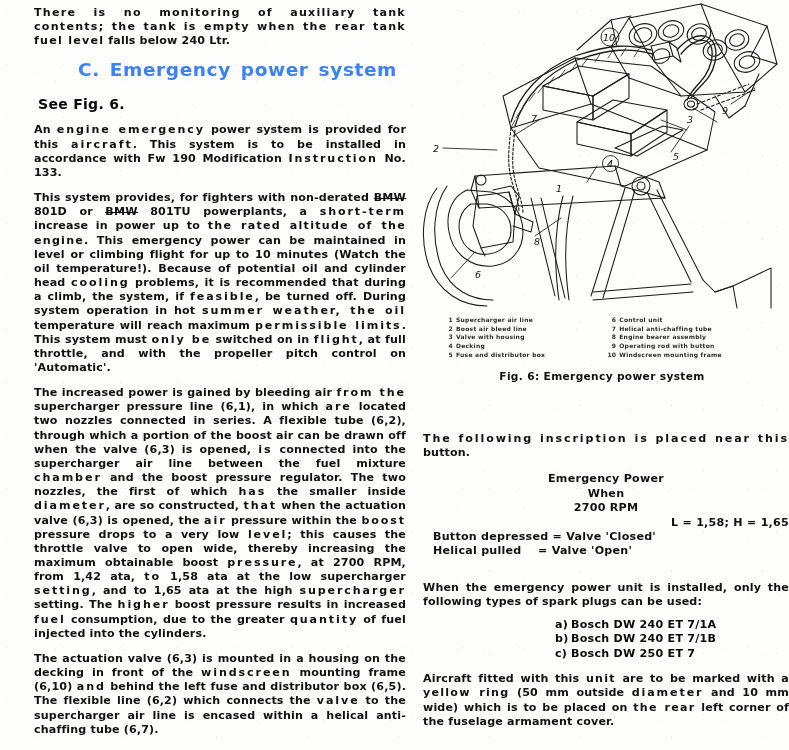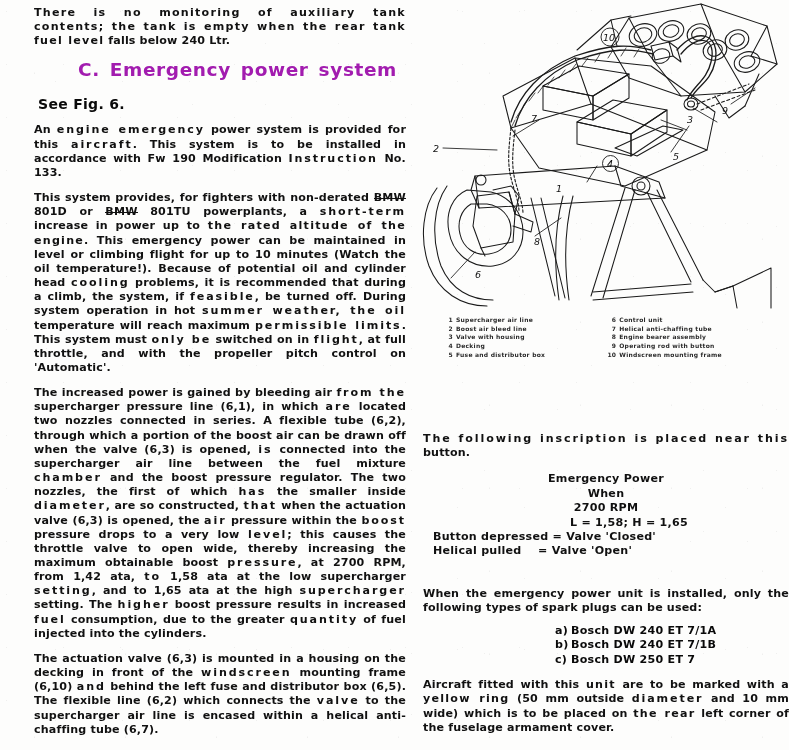--- a/index.html
+++ b/index.html
@@ -47,21 +47,21 @@
     -webkit-font-smoothing: none;
   }
   p.body-text.tight { margin-bottom: 4px; }
   .intro { margin-bottom: 20px; }
   h2.section-heading {
     margin: 0 0 16px 0;
     padding-left: 44px;
     font-size: 18.5px;
     font-weight: 700;
     letter-spacing: 0.6px;
-    color: #a21caf;
+    color: #3b82f6;
     word-spacing: 3px;
   }
   .see-fig {
     margin: 0 0 11px 4px;
     font-size: 14px;
     font-weight: 700;
     letter-spacing: 0.3px;
   }
   
   .sp  { letter-spacing: 1.9px; }
@@ -123,30 +123,30 @@
     color: #111;
   }
   
   .right-text {
     position: absolute;
     left: 8px;
     top: 432px;
     width: 366px;
   }
   .placard {
-    margin: 12px 0 28px 0;
+    margin: 12px 0 22px 0;
     font-size: 11.1px;
     line-height: 14.4px;
     font-weight: 700;
     letter-spacing: 0.25px;
     color: #111;
   }
   .placard .pl-line { text-align: center; }
   .placard .pl-line.kv {
-    text-align: center;
+    text-align: right;
     padding-left: 46px;
   }
   .placard .pl-line.btn {
     text-align: left;
     padding-left: 10px;
     white-space: pre;
   }
   ul.plug-list {
     list-style: none;
     margin: 9px 0 11px 0;
@@ -374,20 +374,21 @@
               <span>Operating rod with button</span>
             </div>
           <div class="legend-item">
               <span class="legend-num">10</span>
               <span>Windscreen mounting frame</span>
             </div>
         </div>
       </div>
     </div>
 
+    <div class="fig-caption">Fig. 6: Emergency power system</div>
 
     <div class="right-text">
 
       <p class="body-text"><span class="sp">The following inscription is placed near this</span> button.</p>
 
       <div class="placard">
         <div class="pl-line">Emergency Power</div>
         <div class="pl-line">When</div>
         <div class="pl-line">2700 RPM</div>
         <div class="pl-line kv">L = 1,58; H = 1,65</div>

